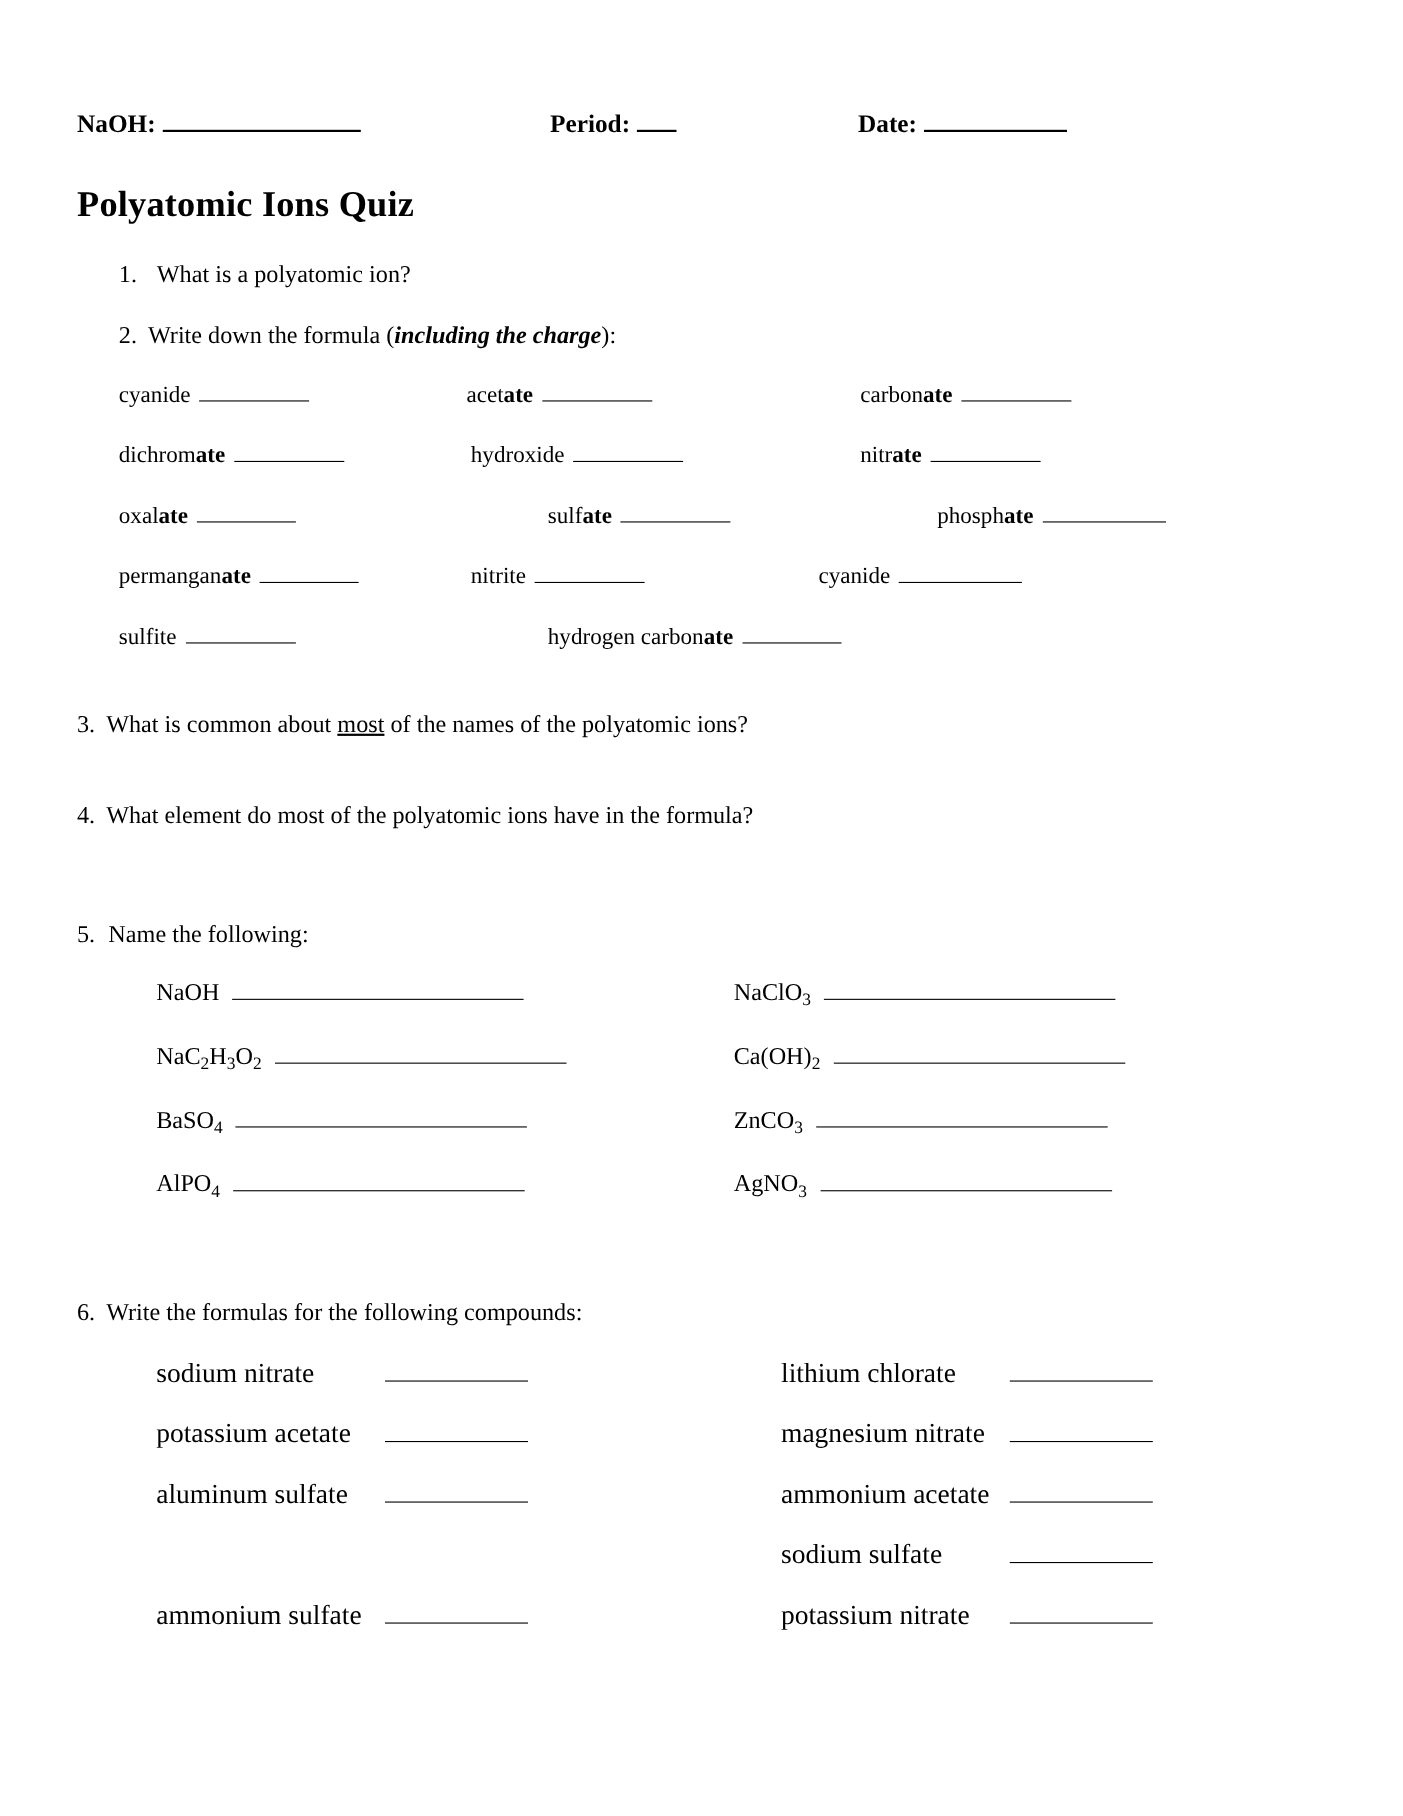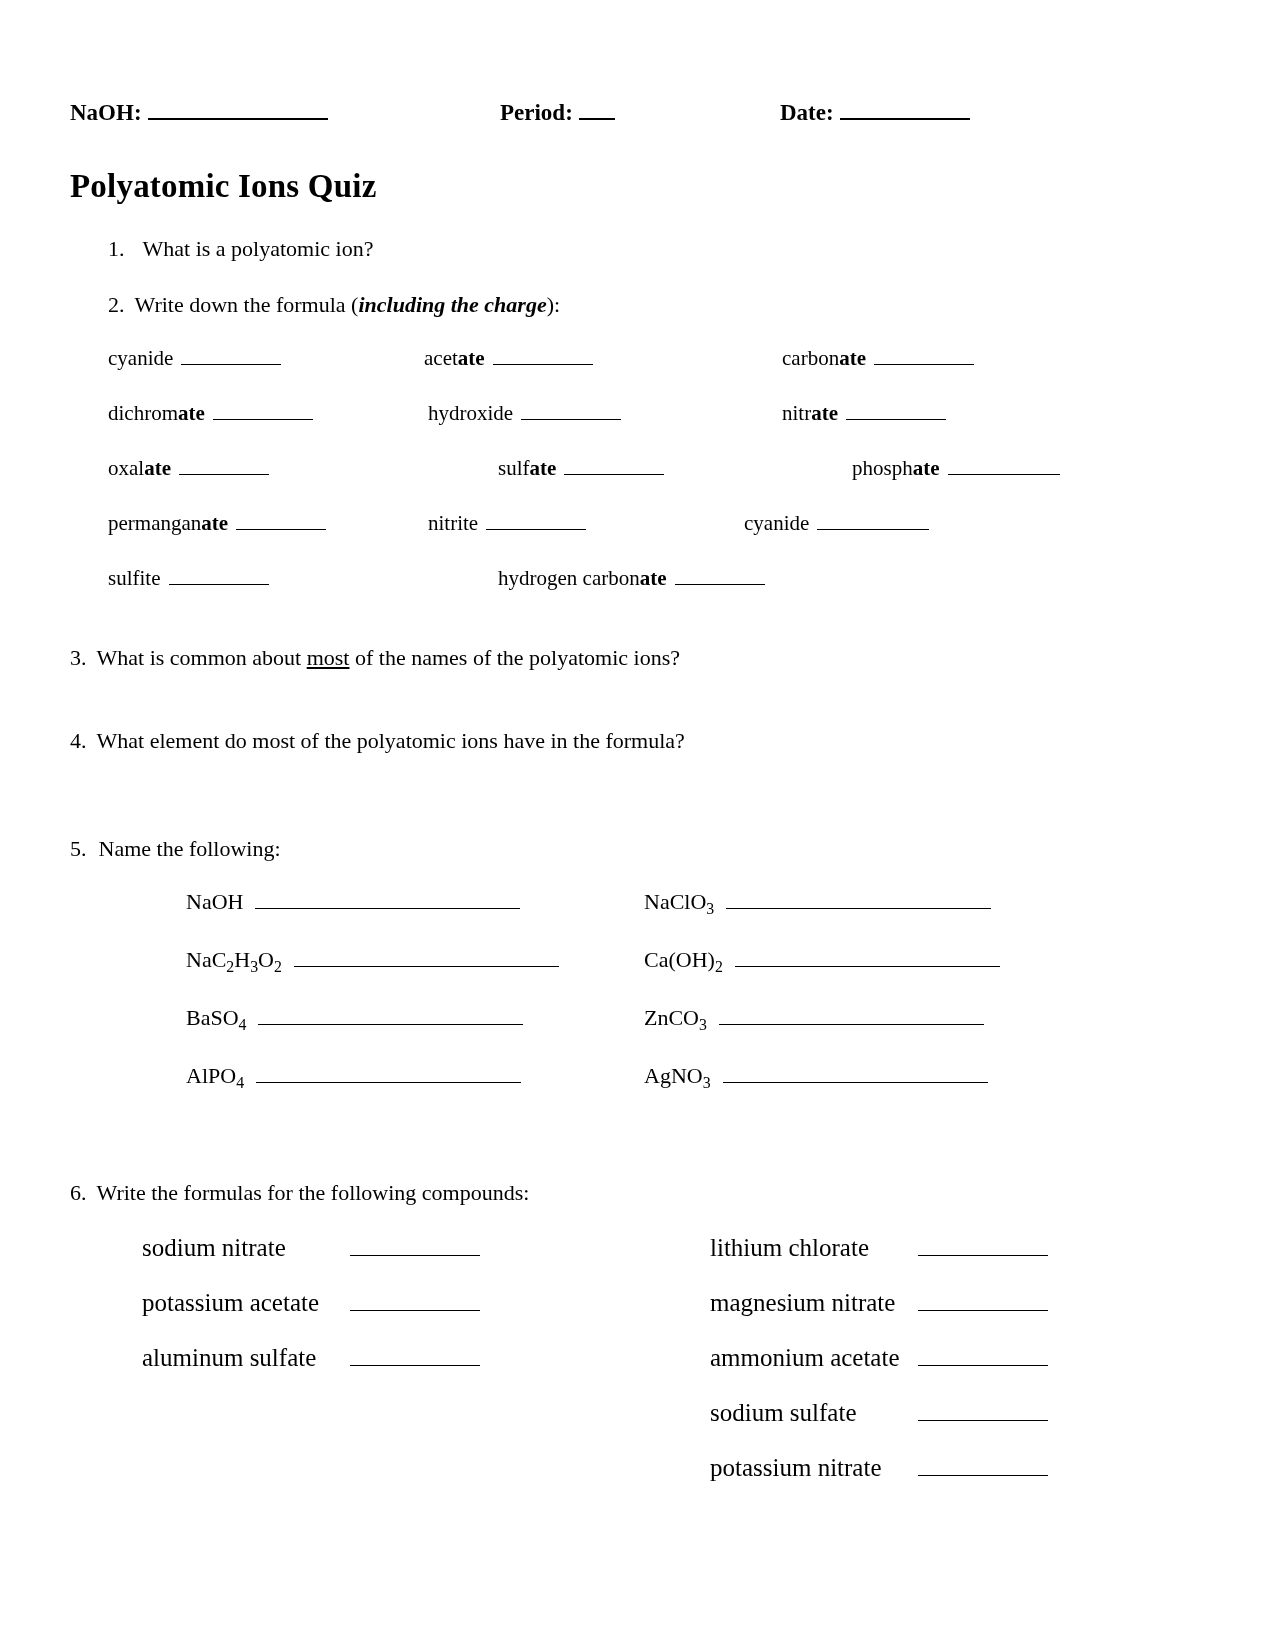--- a/index.html
+++ b/index.html
@@ -119,22 +119,22 @@
   }
   .formula-row {
     position: relative;
     height: 58px;
   }
   .formula-cell {
     position: absolute;
     font-size: 22px;
     white-space: nowrap;
   }
-  .fc-left  { left: 142px; margin-left: 44px; }
-  .fc-right { left: 644px; }
+  .fc-left  { left: 142px; }
+  .fc-right { left: 667px; }
   .formula-cell .ul {
     display: inline-block;
     border-bottom: 1.6px solid #000;
     width: 265px;
     height: 0.92em;
     margin-left: 12px;
     vertical-align: baseline;
   }
   sub {
     font-size: 0.72em;
@@ -346,20 +346,23 @@
       </span>
     </div>
 
     <div class="compound-row">
       <span class="compound-cell cc-right">
         <span class="label">sodium sulfate</span><span class="ul"></span>
       </span>
     </div>
 
     <div class="compound-row">
+      <span class="compound-cell cc-left">
+        <span class="label">ammonium sulfate</span><span class="ul"></span>
+      </span>
       <span class="compound-cell cc-right">
         <span class="label">potassium nitrate</span><span class="ul"></span>
       </span>
     </div>
 
   </div>
 
 </div>
 
 </body></html>

